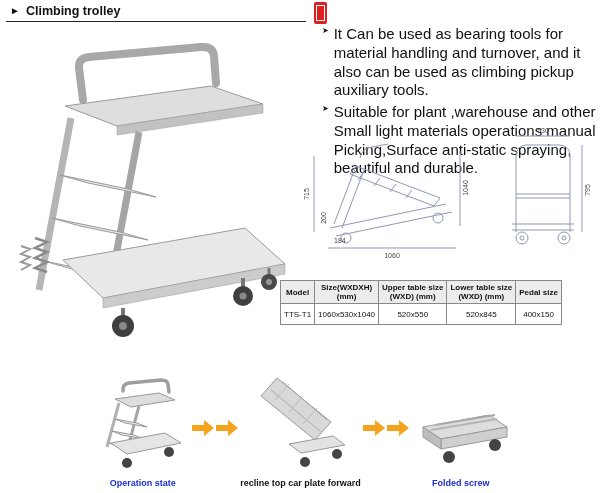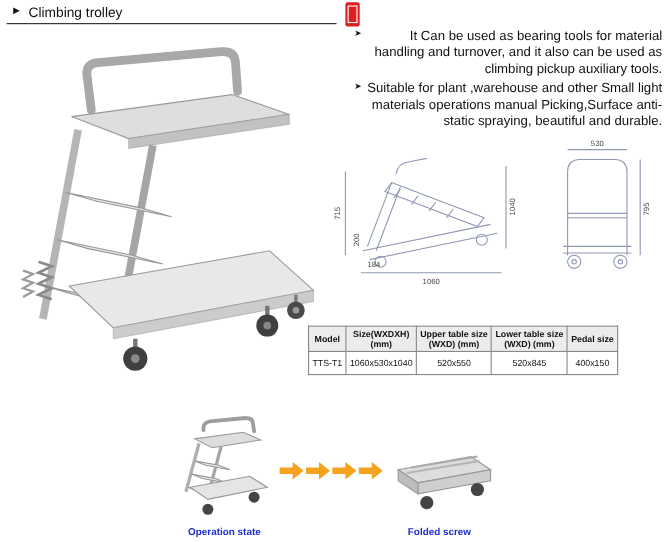--- a/index.html
+++ b/index.html
@@ -2,41 +2,41 @@
 <html><head>
 <meta charset="utf-8">
 <style>
   html,body{margin:0;padding:0;background:#fff;}
   .page{position:relative;width:606px;height:493px;background:#ffffff;overflow:hidden;
         font-family:"Liberation Sans",sans-serif;color:#111;}
 
   
   .header{position:absolute;left:10px;top:4px;display:flex;align-items:center;gap:6px;}
   .tri{font-size:10px;line-height:1;}
-  .title{font-size:12.5px;font-weight:normal;}
+  .title{font-size:12.5px;font-weight:bold;}
   .header-rule{position:absolute;left:6px;top:21px;width:300px;height:1px;background:#222;}
 
   
   .brand{position:absolute;left:314px;top:2px;width:13px;height:22px;background:#dd1f1f;
          border-radius:2px;display:flex;align-items:center;justify-content:center;}
   .brand-inner{width:7px;height:14px;border:1px solid #fff;}
 
   
   .features{position:absolute;left:322px;top:25px;width:280px;}
   .feature{display:flex;gap:5px;margin-bottom:3px;}
   .fb{font-size:8px;line-height:12px;}
-  .ftext{font-size:12px;line-height:1.25;text-align:right;}
+  .ftext{font-size:15px;line-height:1.25;}
 
   
   .main-photo{position:absolute;left:5px;top:28px;width:290px;height:318px;}
   .drawing{position:absolute;left:298px;top:106px;width:306px;height:172px;}
 
   
   .spec-wrap{position:absolute;left:280px;top:280px;}
-  table{border-collapse:collapse;font-size:8px;margin-top:16px;}
+  table{border-collapse:collapse;font-size:8px;}
   th,td{border:1px solid #888;text-align:center;padding:2px 3px;vertical-align:middle;}
   th{background:#ececec;font-weight:bold;}
   .th2{font-weight:bold;text-align:center;}
   td{height:16px;}
 
   
   .steps{position:absolute;left:0;top:348px;width:606px;height:140px;
          display:flex;align-items:flex-end;justify-content:center;gap:2px;padding:0 2px;box-sizing:border-box;}
   .step{display:flex;flex-direction:column;align-items:center;justify-content:flex-end;}
   .step-label{margin-top:3px;font-weight:bold;font-size:9px;white-space:nowrap;text-align:center;}
@@ -216,20 +216,34 @@
 
     <svg class="arrow" width="22" height="16" viewBox="0 0 22 16">
       <polygon points="0,5 12,5 12,0 22,8 12,16 12,11 0,11" fill="#f5a21c"></polygon>
     </svg>
 
 
     <svg class="arrow" width="22" height="16" viewBox="0 0 22 16">
       <polygon points="0,5 12,5 12,0 22,8 12,16 12,11 0,11" fill="#f5a21c"></polygon>
     </svg>
 
+    <div class="step">
+      <svg width="95" height="105" viewBox="0 0 95 105">
+        <polygon points="24,8 78,52 62,70 8,26" fill="#d8d8d8" stroke="#999"></polygon>
+        <line x1="18" y1="20" x2="68" y2="62" stroke="#aaa"></line>
+        <line x1="30" y1="12" x2="74" y2="50" stroke="#aaa"></line>
+        <line x1="36" y1="14" x2="22" y2="30" stroke="#bbb"></line>
+        <line x1="50" y1="26" x2="36" y2="42" stroke="#bbb"></line>
+        <line x1="64" y1="38" x2="50" y2="54" stroke="#bbb"></line>
+        <polygon points="36,74 80,66 92,75 48,83" fill="#e3e3e3" stroke="#999"></polygon>
+        <circle cx="52" cy="92" r="5" fill="#444"></circle>
+          <circle cx="84" cy="84" r="5" fill="#444"></circle>
+      </svg>
+      <div class="step-label">recline top car plate forward</div>
+    </div>
 
     <svg class="arrow" width="22" height="16" viewBox="0 0 22 16">
       <polygon points="0,5 12,5 12,0 22,8 12,16 12,11 0,11" fill="#f5a21c"></polygon>
     </svg>
 
 
     <svg class="arrow" width="22" height="16" viewBox="0 0 22 16">
       <polygon points="0,5 12,5 12,0 22,8 12,16 12,11 0,11" fill="#f5a21c"></polygon>
     </svg>
 

